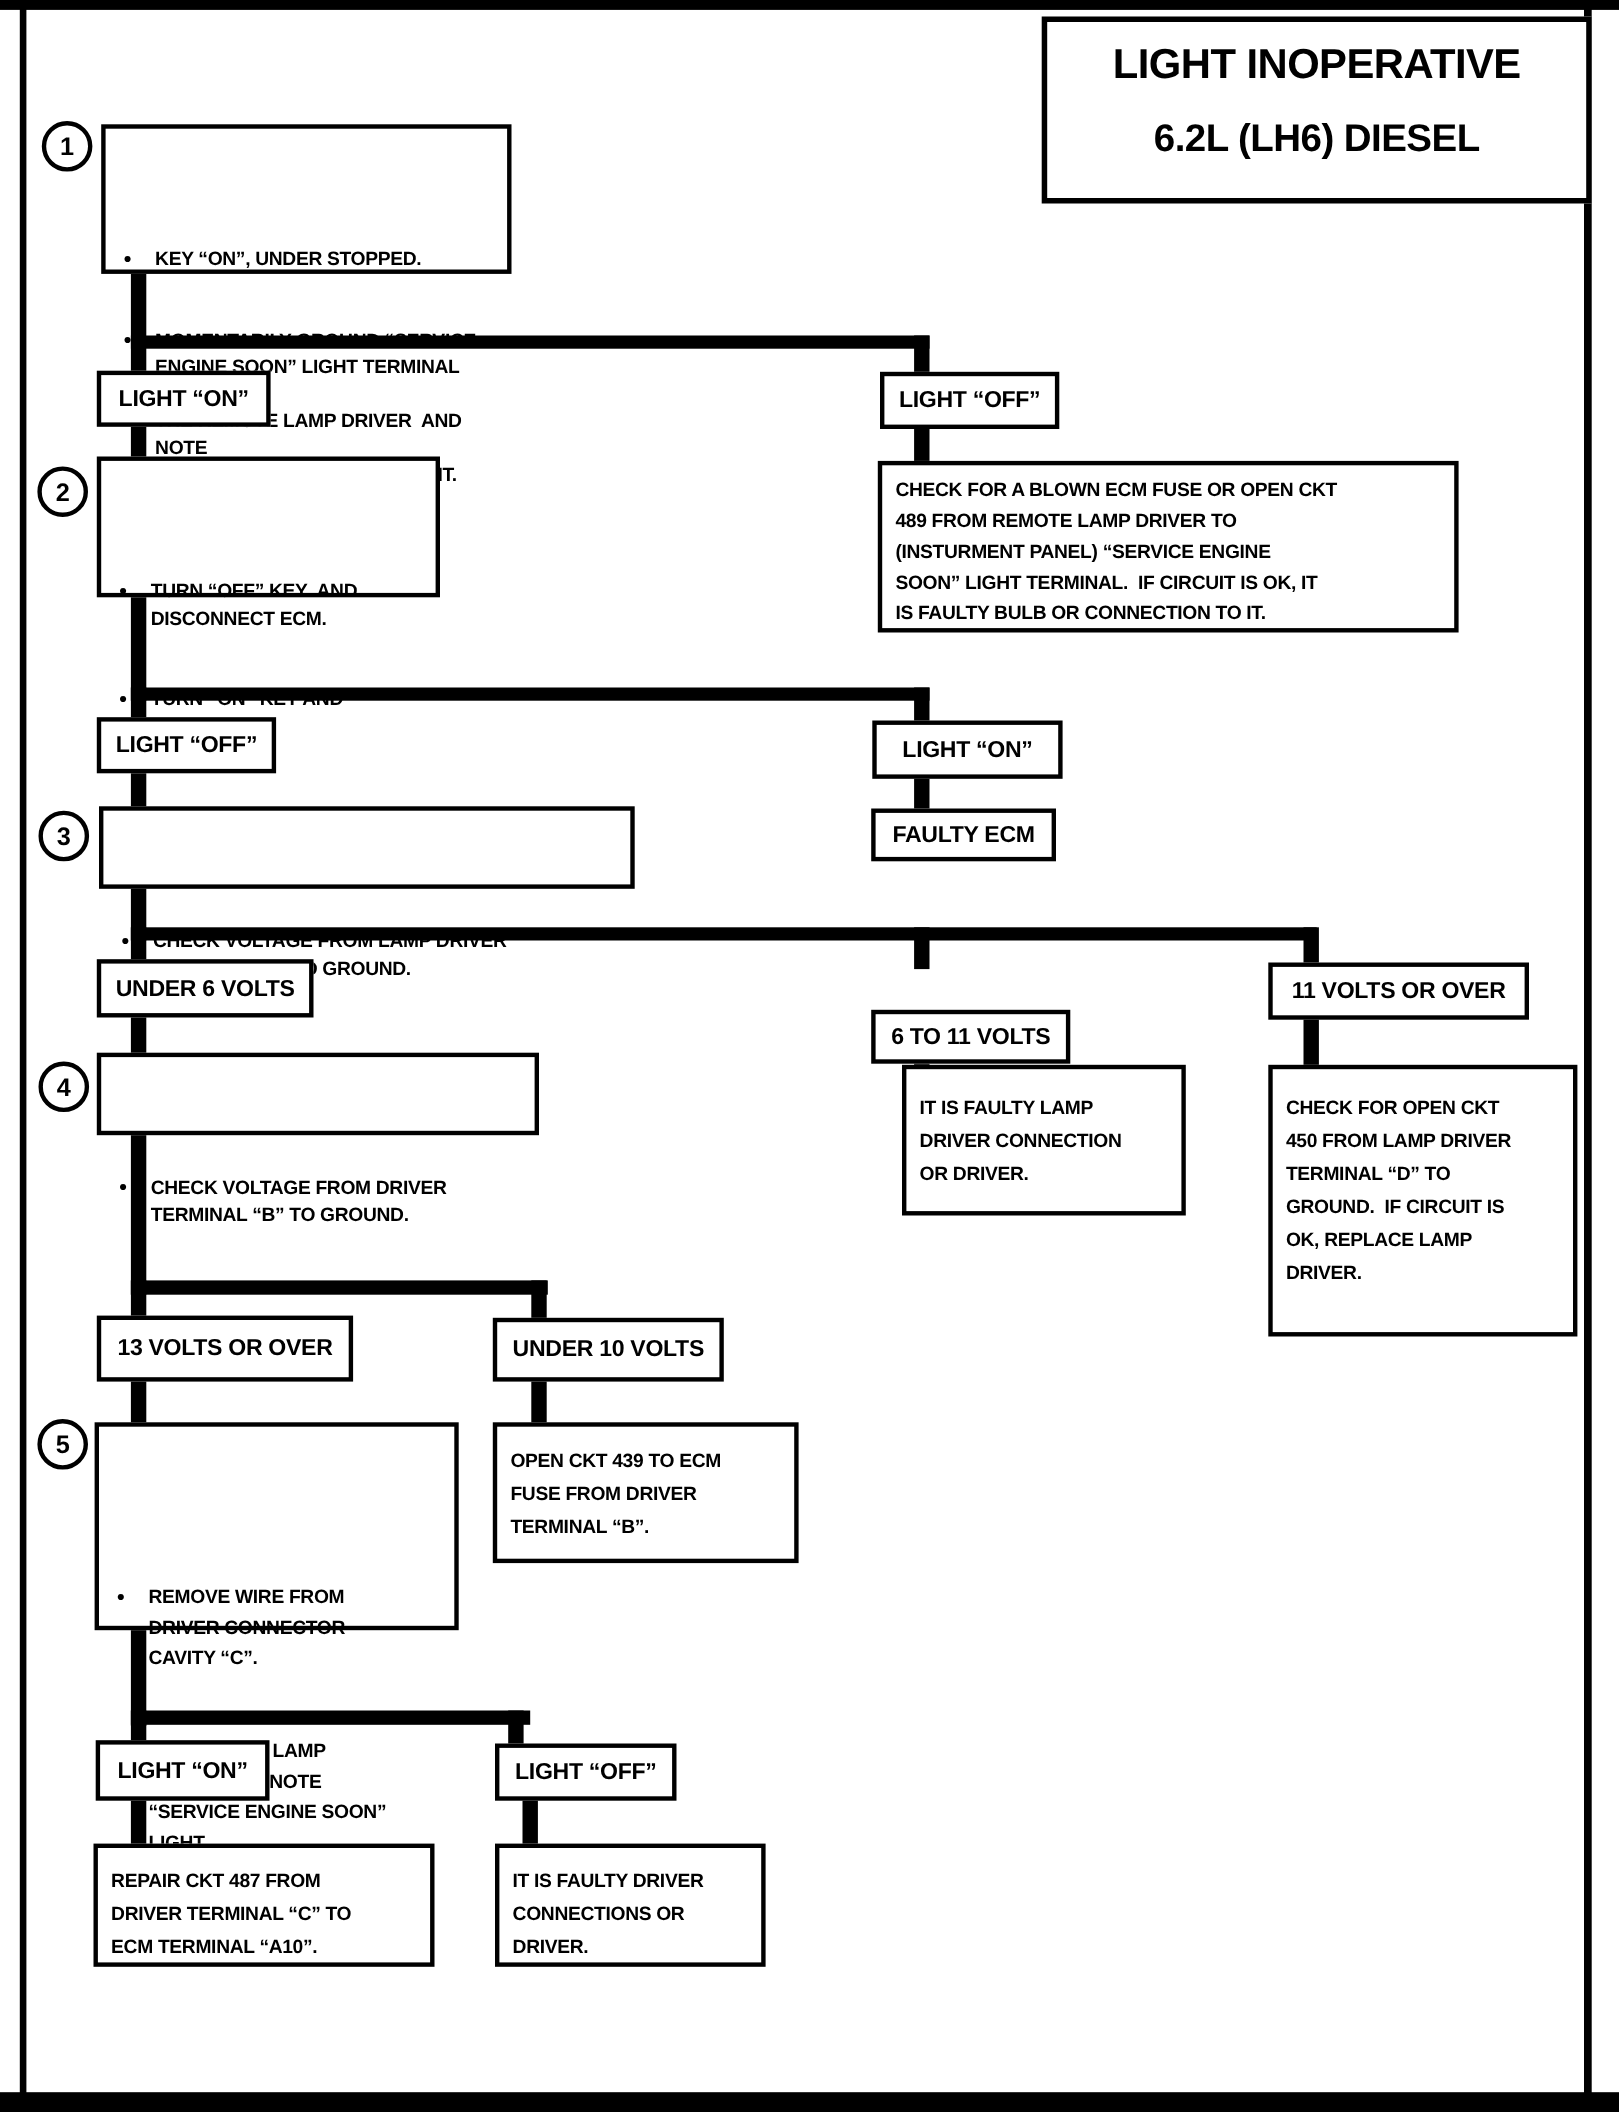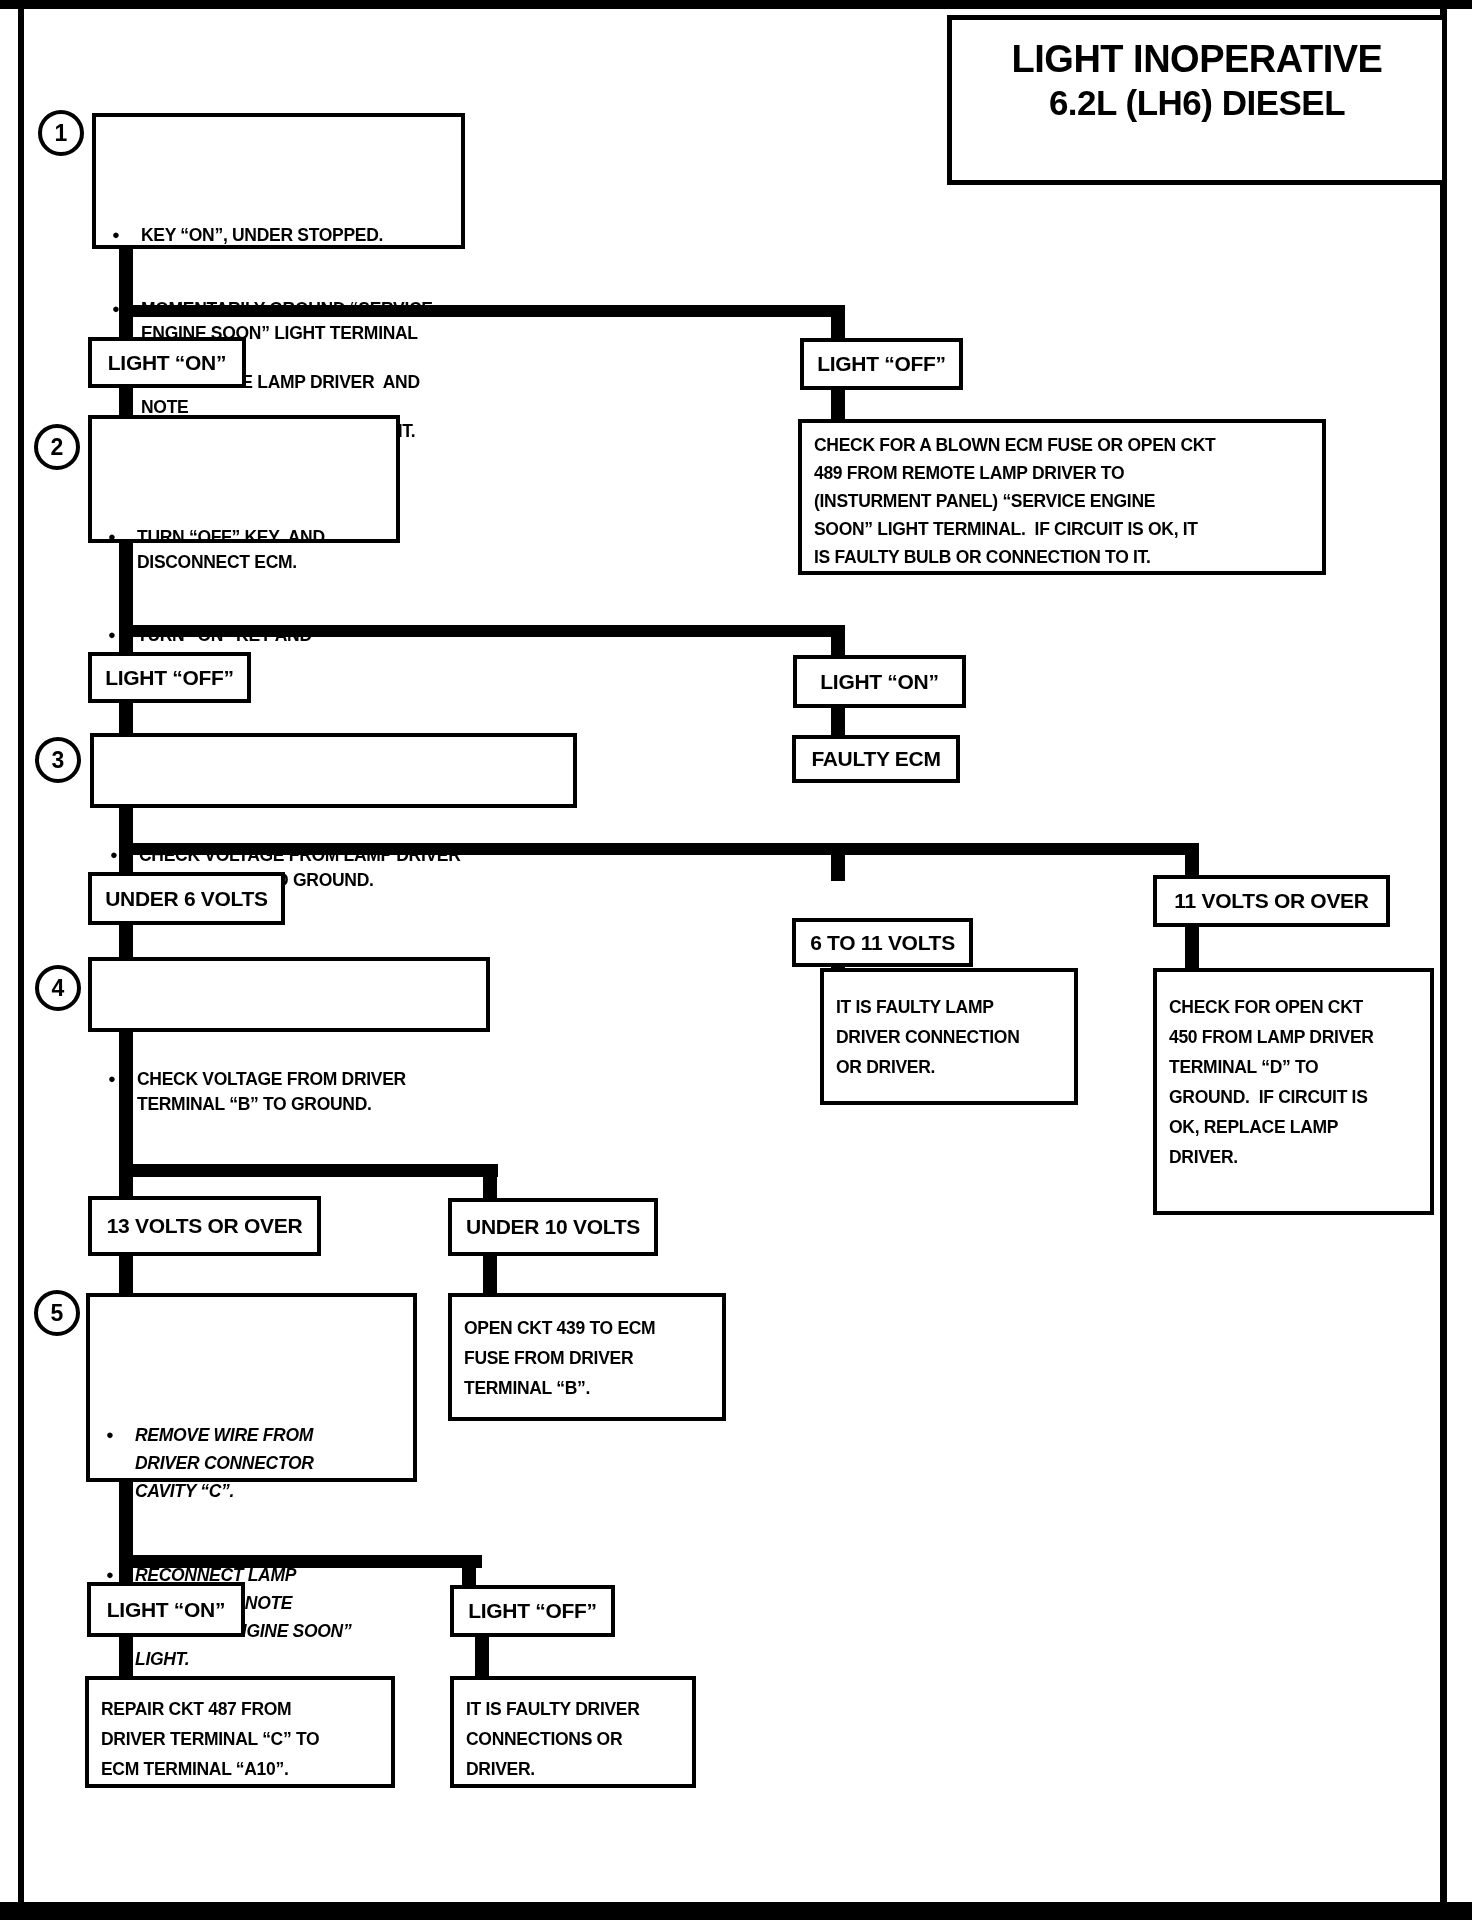--- a/index.html
+++ b/index.html
@@ -33,21 +33,21 @@
     border-radius:50%; box-sizing:border-box; background:#fff;
     display:flex; align-items:center; justify-content:center;
     font-size:23px; font-weight:700;
   }
   .flow { position:absolute; background:#000; }
   .title-box {
     position:absolute; border:5px solid #000; box-sizing:border-box;
     text-align:center; font-weight:700; background:#fff;
   }
   .title-line { font-size:38px; line-height:47px; letter-spacing:-0.5px; }
-  .title-line3 { font-size:35px; line-height:40px; margin-top:0; letter-spacing:-0.5px; }
+  .title-line3 { font-size:35px; line-height:40px; margin-top:23px; letter-spacing:-0.5px; }
   .footer {
     position:absolute; font-size:20px; font-weight:700; line-height:27px;
     letter-spacing:-0.3px; white-space:pre;
   }
 </style>
 </head>
 <body>
 
 <div class="page">
 
@@ -160,21 +160,21 @@
 450 FROM LAMP DRIVER
 TERMINAL “D” TO
 GROUND.  IF CIRCUIT IS
 OK, REPLACE LAMP
 DRIVER.</div>
 
   <div class="box label-box" style="left:88px;top:1196px;width:233px;height:60px;">13 VOLTS OR OVER</div>
   <div class="box label-box" style="left:448px;top:1198px;width:210px;height:58px;">UNDER 10 VOLTS</div>
 
   <div class="step-circle" style="left:34px;top:1290px;">5</div>
-  <div class="box content-box lh28" style="left:86px;top:1293px;width:331px;height:189px;padding-top:12px;font-style:italic;">
+  <div class="box content-box lh28" style="left:86px;top:1293px;width:331px;height:189px;padding-top:28px;">
     <ul class="bullet-list lh28">
       <li>REMOVE WIRE FROM
 DRIVER CONNECTOR
 CAVITY “C”.</li>
       <li>RECONNECT LAMP
 DRIVER AND NOTE
 “SERVICE ENGINE SOON”
 LIGHT.</li>
     </ul>
   </div>

